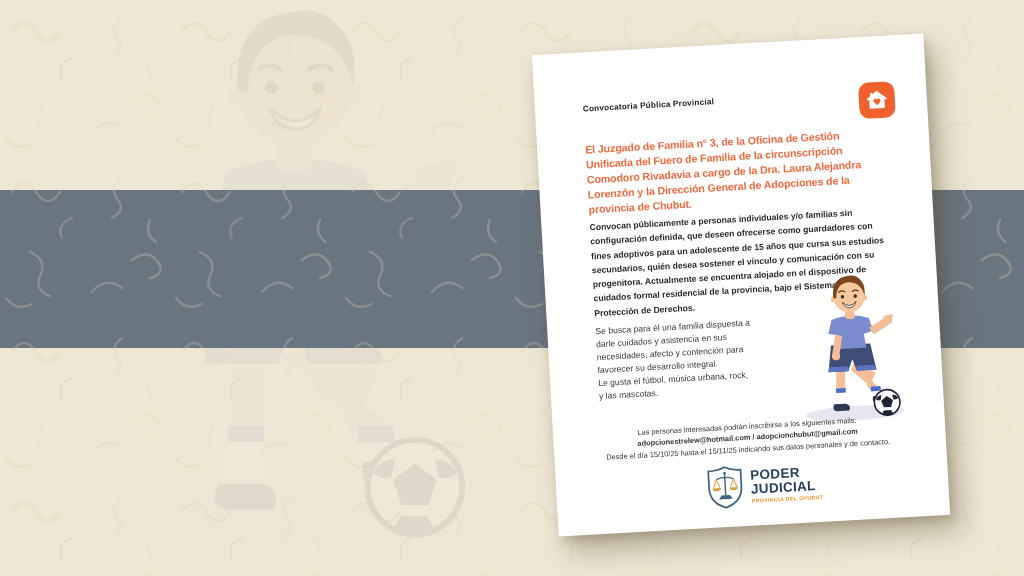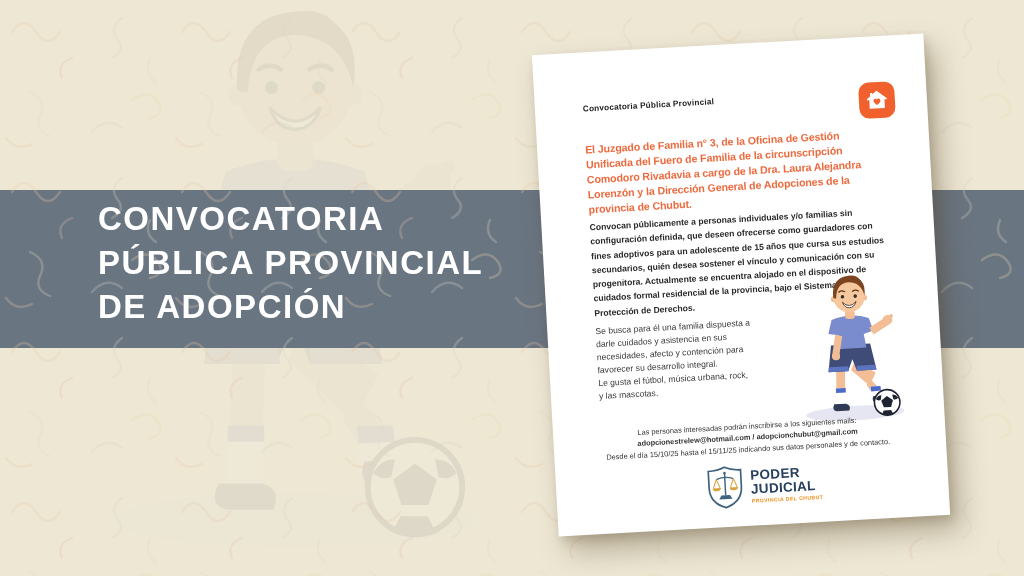--- a/index.html
+++ b/index.html
@@ -134,23 +134,20 @@
           <path d="M72,58 q-16,6 -10,20" stroke="#E6BFAE"></path>
           <path d="M92,132 q14,-16 30,-4" stroke="#D9D3C2"></path>
           <path d="M6,138 q10,14 26,6" stroke="#E8C9A8"></path>
           <path d="M150,60 q-6,14 6,22" stroke="#E3D9BE"></path>
         </g>
       </pattern>
     </defs>
     <rect x="0" y="0" width="1024" height="576" fill="url(#doodle)" opacity="0.5"></rect>
   </svg>
 
-  <div class="banner-title">CONVOCATORIA
-PÚBLICA PROVINCIAL
-DE ADOPCIÓN</div>
 
   <div class="paper">
     <div class="paper-inner">
 
       <div class="kicker">Convocatoria Pública Provincial</div>
 
       <div class="house-btn">
         <svg viewBox="0 0 24 24">
             <use href="#househeart"></use>
           </svg>

